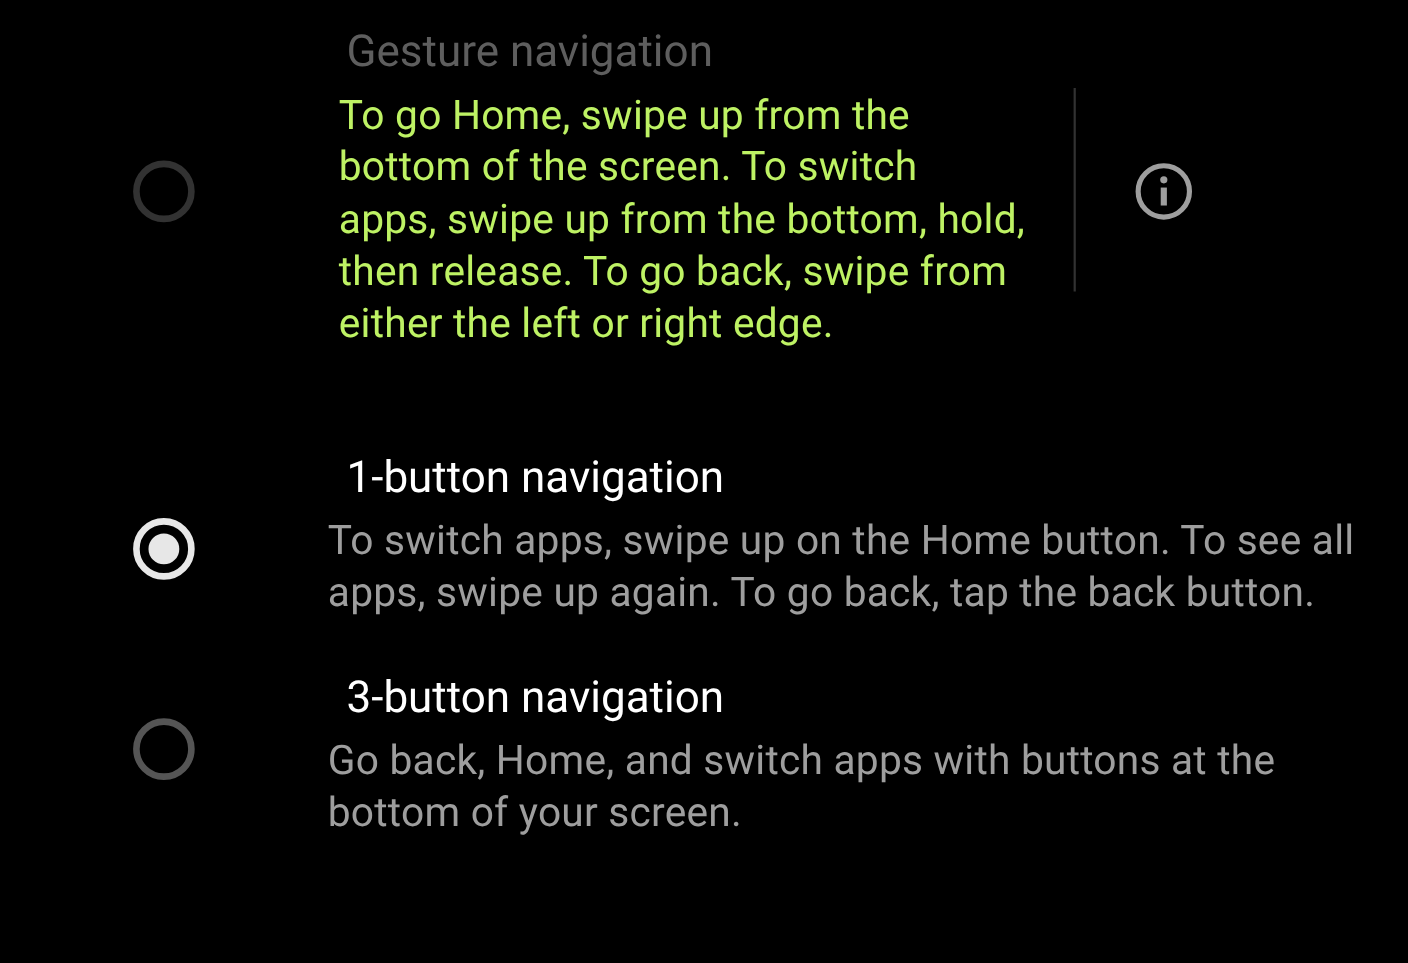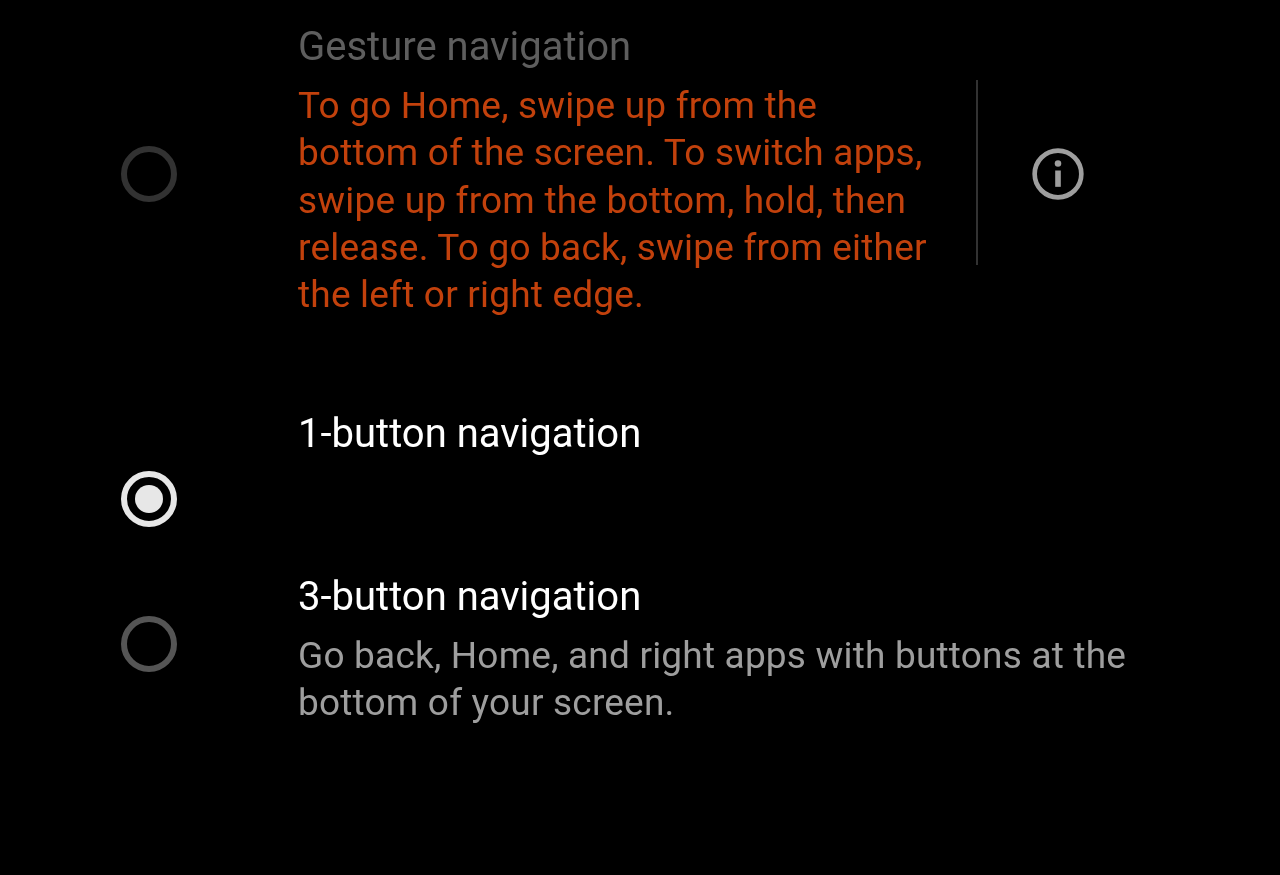--- a/index.html
+++ b/index.html
@@ -78,33 +78,35 @@
     }
     .text-col.with-info {
       max-width: 664px;
     }
     .option-title {
       font-size: 40px;
       font-weight: 400;
       color: #ffffff;
       line-height: 1.25;
       margin-bottom: 10px;
+      margin-left: 17px;
     }
     .option-title.dimmed {
       color: #5e5e5e;
     }
     .option-desc {
       font-size: 37px;
       font-weight: 400;
       color: #9e9e9e;
       line-height: 1.28;
       letter-spacing: 0.2px;
     }
     .option-desc.dimmed {
-      color: #c2410c;
+      color: #bef264;
+      margin-left: 10px;
     }
     .divider-col {
       width: 2px;
       height: 185px;
       background-color: #323232;
       margin-left: 14px;
       margin-top: 58px;
       flex-shrink: 0;
     }
     .info-col {
@@ -145,26 +147,27 @@
       </div>
     </div>
   </div>
 
   <div class="option-row">
     <div class="radio-col mid">
       <div class="radio checked"></div>
     </div>
     <div class="text-col">
       <div class="option-title">1-button navigation</div>
+      <div class="option-desc">To switch apps, swipe up on the Home button. To see all apps, swipe up again. To go back, tap the back button.</div>
     </div>
   </div>
 
   <div class="option-row last">
     <div class="radio-col small">
       <div class="radio"></div>
     </div>
     <div class="text-col">
       <div class="option-title">3-button navigation</div>
-      <div class="option-desc">Go back, Home, and right apps with buttons at the bottom of your screen.</div>
+      <div class="option-desc">Go back, Home, and switch apps with buttons at the bottom of your screen.</div>
     </div>
   </div>
 
 </div>
 
 </body></html>

